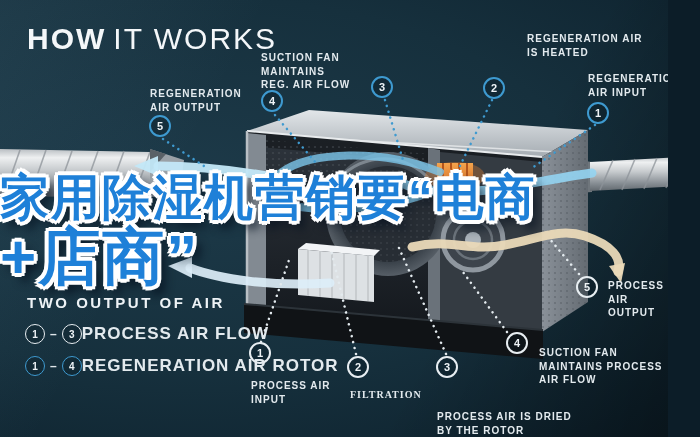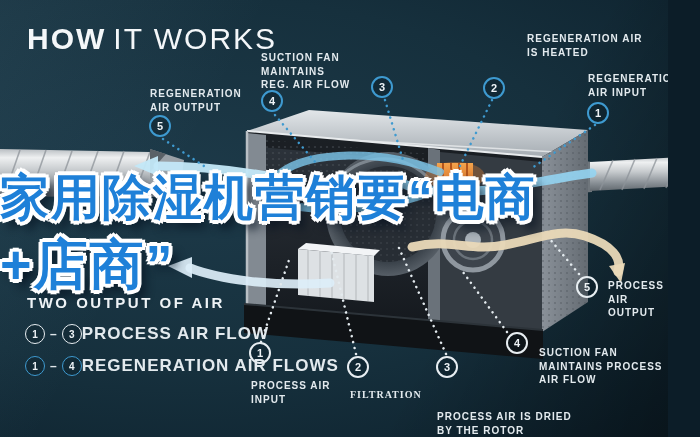--- a/index.html
+++ b/index.html
@@ -21,21 +21,21 @@
          display:flex;align-items:center;justify-content:center;font-size:11px;font-weight:bold;
          color:#eef3f6;background:rgba(8,22,32,0.30);}
   .badge.blue{border:2px solid #3E9AD0;}
   .badge.white{border:2px solid #E8EEF2;}
   .headline{position:absolute;left:0;top:172px;width:700px;text-align:left;font-weight:900;
             color:#1E80D8;line-height:1.04;
             text-shadow:-3px -3px 0 #fff,3px -3px 0 #fff,-3px 3px 0 #fff,3px 3px 0 #fff,
                         -4px 0 0 #fff,4px 0 0 #fff,0 -4px 0 #fff,0 4px 0 #fff,
                         7px 8px 10px rgba(4,16,30,0.9);}
   .hl-line1{font-size:49px;letter-spacing:2px;}
-  .hl-line2{font-size:54px;margin-top:13px;letter-spacing:2px;}
+  .hl-line2{font-size:62px;margin-top:2px;letter-spacing:2px;}
   .legend-title{position:absolute;left:27px;top:294px;font-size:15px;font-weight:600;
                 letter-spacing:2.5px;color:#eef3f6;white-space:nowrap;}
   .legend-row{position:absolute;left:25px;display:flex;align-items:center;}
   .lr1{top:324px;} .lr2{top:356px;}
   .lc{width:20px;height:20px;box-sizing:border-box;border-radius:50%;display:flex;align-items:center;
       justify-content:center;font-size:10px;font-weight:bold;color:#eef3f6;background:rgba(8,22,32,0.25);}
   .lc.white{border:1.5px solid #E8EEF2;} .lc.blue{border:1.5px solid #3E9AD0;}
   .ldash{margin:0 5px;color:#dfe6ea;font-weight:bold;font-size:12px;}
   .llabel{font-size:17px;font-weight:bold;letter-spacing:1px;color:#e3eaee;white-space:nowrap;}
 </style>
@@ -244,16 +244,16 @@
     <div class="lc white">1</div>
     <div class="ldash">–</div>
     <div class="lc white">3</div>
     <div class="llabel">PROCESS AIR FLOW</div>
   </div>
 
   <div class="legend-row lr2">
     <div class="lc blue">1</div>
     <div class="ldash">–</div>
     <div class="lc blue">4</div>
-    <div class="llabel">REGENERATION AIR FLOWS</div>
+    <div class="llabel">REGENERATION AIR ROTOR</div>
   </div>
 
 </div>
 
 </body></html>

